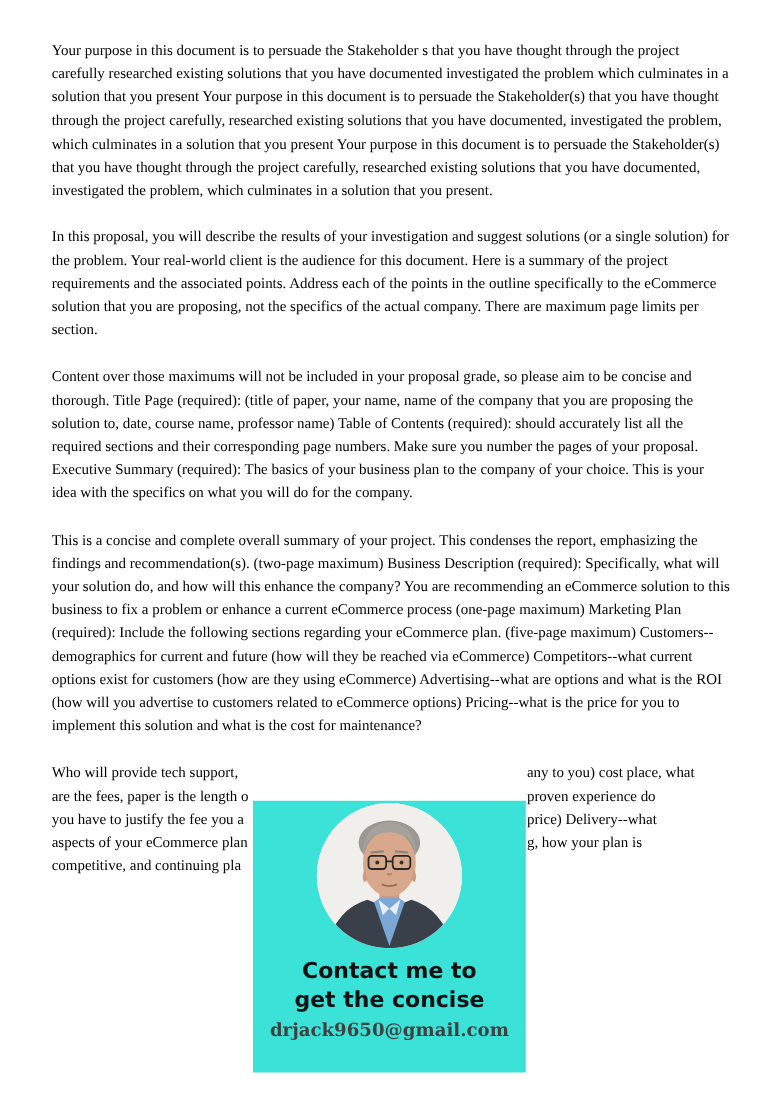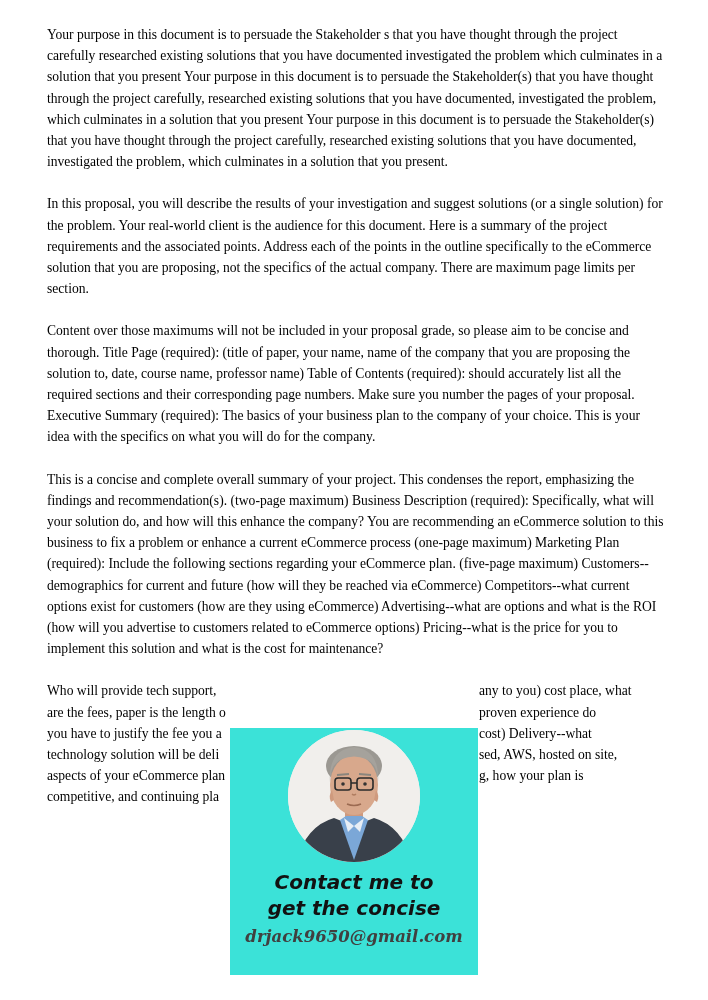--- a/index.html
+++ b/index.html
@@ -7,21 +7,21 @@
   .page {
     position:relative;
     width:708px; height:1000px;
     background:#ffffff;
     font-family:"Liberation Serif", serif;
     color:#000000;
     overflow:hidden;
   }
   .text-col {
     position:absolute;
-    left:47px; top:24px; width:618px;
+    left:47px; top:35px; width:618px;
     font-size:13.6px;
     line-height:21.2px;
     text-align:left;
   }
   .text-col p { margin:0 0 21px 0; }
   .obscured { position:relative; }
   .oline { position:relative; height:21.2px; white-space:nowrap; overflow:visible; }
   .oline .frag-right { position:absolute; left:432px; top:0; }
   .promo {
     position:absolute;
@@ -71,38 +71,34 @@
       <div class="oline">
         <span class="frag-left">Who will provide tech support,</span>
         <span class="frag-right">any to you) cost place, what</span>
       </div>
       <div class="oline">
         <span class="frag-left">are the fees, paper is the length o</span>
         <span class="frag-right">proven experience do</span>
       </div>
       <div class="oline">
         <span class="frag-left">you have to justify the fee you a</span>
-        <span class="frag-right">cost) Delivery--what</span>
-      </div>
-      <div class="oline">
-        <span class="frag-left">technology solution will be deli</span>
-        <span class="frag-right">sed, AWS, hosted on site,</span>
+        <span class="frag-right">price) Delivery--what</span>
       </div>
       <div class="oline">
         <span class="frag-left">aspects of your eCommerce plan</span>
         <span class="frag-right">g, how your plan is</span>
       </div>
       <div class="oline">
         <span class="frag-left">competitive, and continuing pla</span>
         <span class="frag-right"></span>
       </div>
     </div>
   </div>
 
-  <div class="promo" style="background: rgb(59, 226, 216); font-style: italic;">
+  <div class="promo" style="background: rgb(59, 226, 216);">
     <div class="avatar">
       <svg viewBox="0 0 132 132" width="132" height="132" xmlns="http://www.w3.org/2000/svg">
         <rect width="132" height="132" fill="#f1efec"></rect>
         <ellipse cx="66" cy="36" rx="28" ry="20" fill="#9b9892"></ellipse>
         <rect x="57" y="76" width="18" height="20" fill="#cf9a7e"></rect>
         <ellipse cx="66" cy="55" rx="24" ry="30" fill="#d8a88c"></ellipse>
         <path d="M42,52 Q40,20 66,17 Q92,20 90,52 Q90,34 78,29 Q66,24 54,29 Q42,34 42,52 Z" fill="#a5a29c"></path>
         <path d="M44,60 Q40,66 43,72 L46,70 Z" fill="#cf9a7e"></path>
         <path d="M88,60 Q92,66 89,72 L86,70 Z" fill="#cf9a7e"></path>
         <line x1="49" y1="45" x2="61" y2="44" stroke="#8a857d" stroke-width="2"></line>

